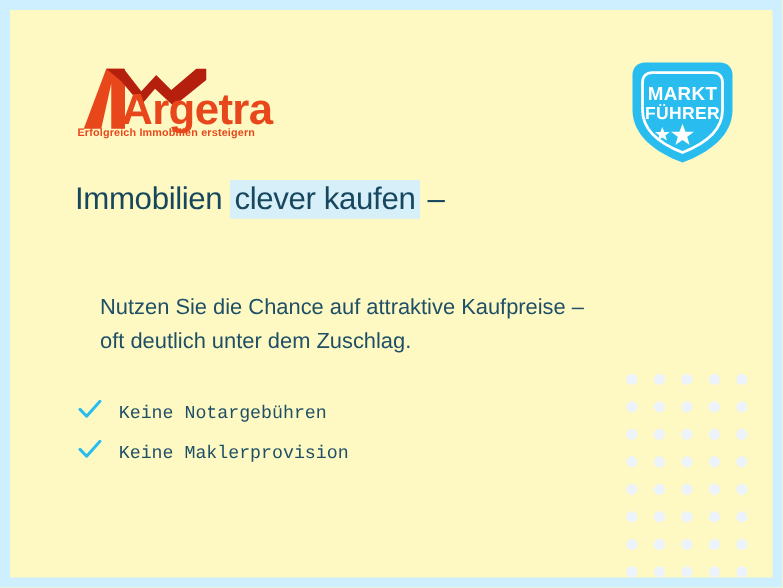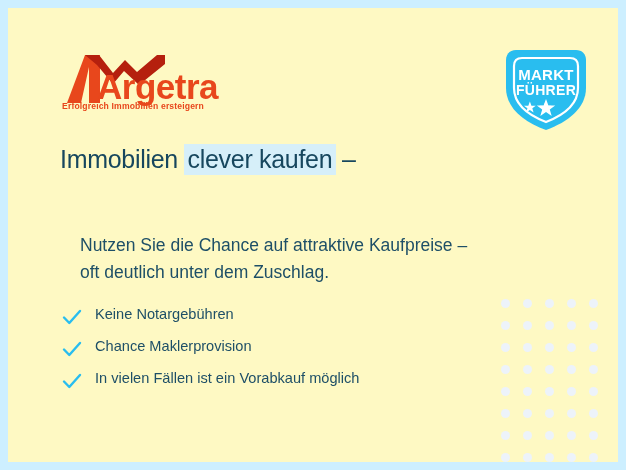--- a/index.html
+++ b/index.html
@@ -115,23 +115,24 @@
     position: absolute;
     left: 53px;
     top: 298px;
     z-index: 2;
     margin: 0;
     padding: 0;
     list-style: none;
   }
   .bullets li {
     display: flex;
-    align-items: flex-start;
+    align-items: flex-end;
     height: 32px;
     white-space: nowrap;
+    font-family: Liberation Mono, monospace;
   }
   .bullets .check {
     width: 22px;
     height: 22px;
     flex: 0 0 22px;
     margin-right: 12px;
     display: block;
   }
   .bullets .check svg { display: block; }
   .bullets .txt {
@@ -237,25 +238,17 @@
           </svg>
       </span>
       <span class="txt">Keine Notargebühren</span>
     </li>
     <li>
       <span class="check">
         <svg width="22" height="22" viewBox="0 0 22 22" xmlns="http://www.w3.org/2000/svg">
             <path d="M3 11.5 L8.3 17 L19 5" fill="none" stroke="#29BDEF" stroke-width="2.4" stroke-linecap="round" stroke-linejoin="round"></path>
           </svg>
       </span>
-      <span class="txt">Chance Maklerprovision</span>
-    </li>
-    <li>
-      <span class="check">
-        <svg width="22" height="22" viewBox="0 0 22 22" xmlns="http://www.w3.org/2000/svg">
-            <path d="M3 11.5 L8.3 17 L19 5" fill="none" stroke="#29BDEF" stroke-width="2.4" stroke-linecap="round" stroke-linejoin="round"></path>
-          </svg>
-      </span>
-      <span class="txt">In vielen Fällen ist ein Vorabkauf möglich</span>
+      <span class="txt">Keine Maklerprovision</span>
     </li>
   </ul>
 
 </div>
 
 </body></html>

